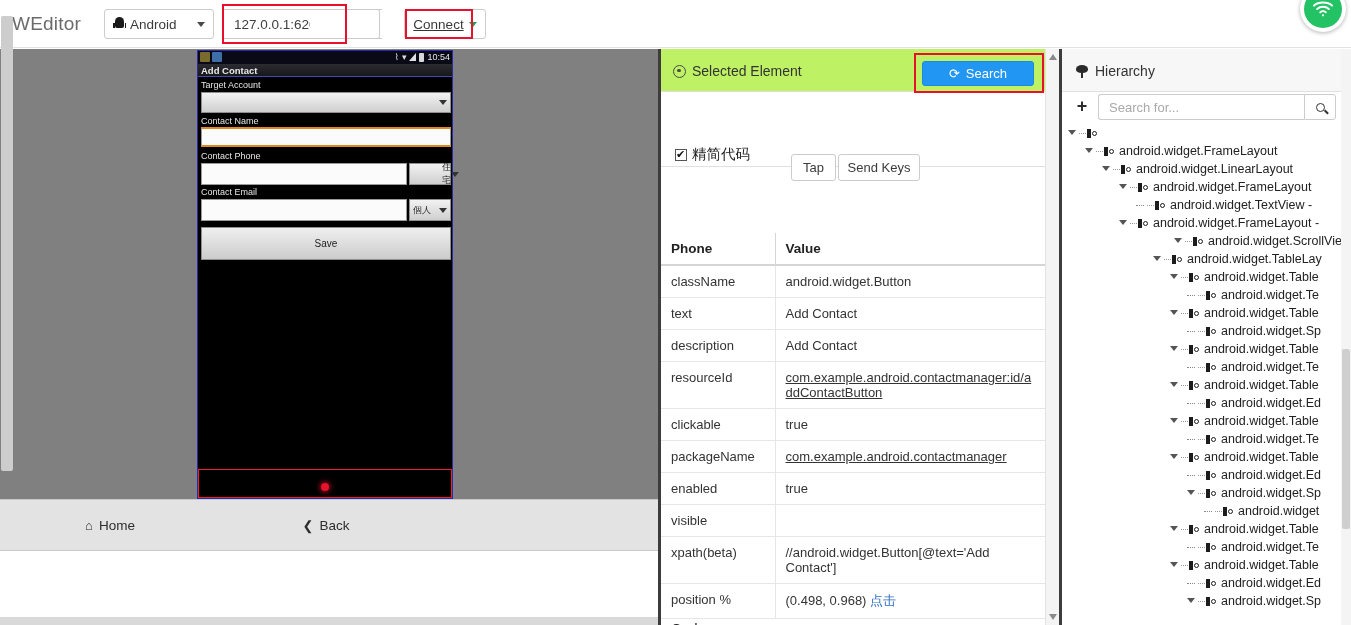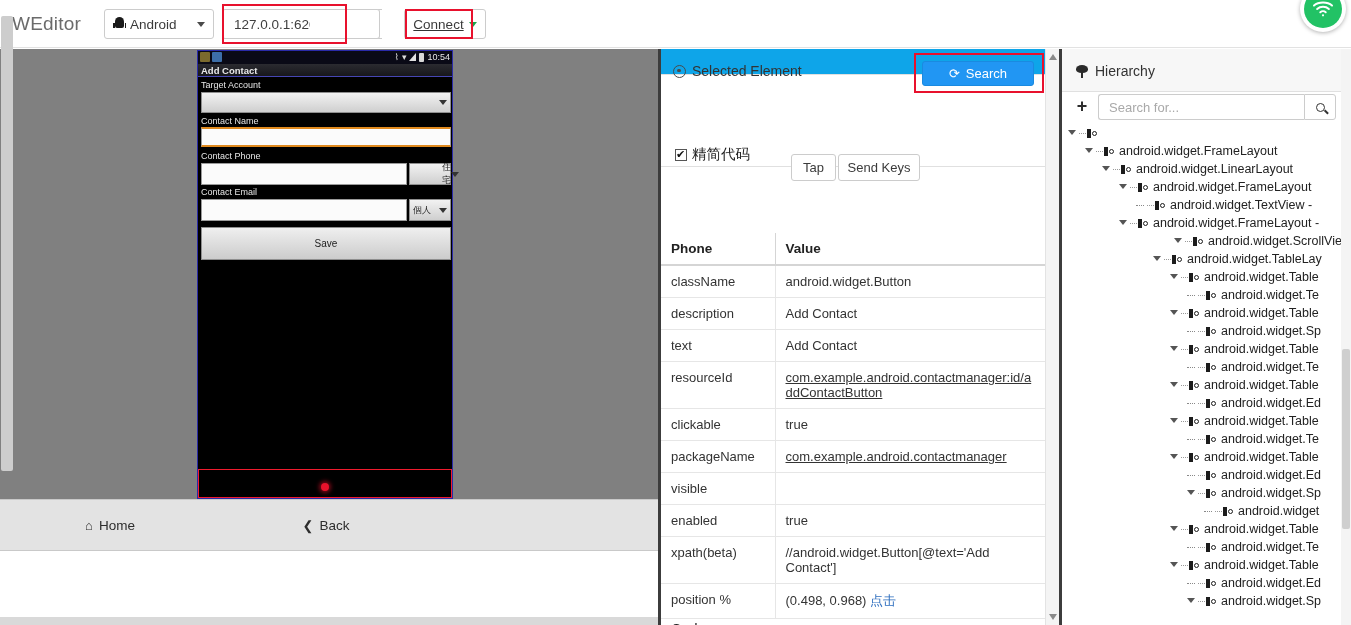--- a/index.html
+++ b/index.html
@@ -189,22 +189,22 @@
   
   #divider-1 {
     position: absolute; left: 658px; top: 49px; width: 3px; height: 576px;
     background: #3c3c3c;
   }
   #mid {
     position: absolute; left: 661px; top: 49px; width: 384px; height: 576px;
     background: #fff; overflow: hidden;
   }
   #mid-head {
-    position: absolute; left: 0; top: 0; width: 384px; height: 26px;
-    background: #0ea5e9; border-bottom: 1px solid #e0e0e0;
+    position: absolute; left: 0; top: 0; width: 384px; height: 43px;
+    background: #bef264; border-bottom: 1px solid #e0e0e0;
   }
   #sel-title {
     position: absolute; left: 12px; top: 14px; font-size: 14px; color: #333;
     display: flex; align-items: center; gap: 6px;
   }
   .target-ico {
     width: 13px; height: 13px; border-radius: 50%;
     border: 1.6px solid #4a4a4a; position: relative; display: inline-block;
   }
   .target-ico::before {
@@ -507,46 +507,46 @@
         <th>Phone</th>
         <th>Value</th>
       </tr>
     </thead>
     <tbody>
       <tr>
         <td>className</td>
         <td>android.widget.Button</td>
       </tr>
       <tr>
+        <td>text</td>
+        <td>Add Contact</td>
+      </tr>
+      <tr>
         <td>description</td>
         <td>Add Contact</td>
       </tr>
       <tr>
-        <td>text</td>
-        <td>Add Contact</td>
-      </tr>
-      <tr>
         <td>resourceId</td>
         <td><span class="link-u">com.example.android.contactmanager:id/addContactButton</span></td>
       </tr>
       <tr>
         <td>clickable</td>
         <td>true</td>
       </tr>
       <tr>
         <td>packageName</td>
         <td><span class="link-u">com.example.android.contactmanager</span></td>
       </tr>
       <tr>
+        <td>enabled</td>
+        <td>true</td>
+      </tr>
+      <tr>
         <td>visible</td>
         <td></td>
-      </tr>
-      <tr>
-        <td>enabled</td>
-        <td>true</td>
       </tr>
       <tr>
         <td>xpath(beta)</td>
         <td>//android.widget.Button[@text='Add Contact']</td>
       </tr>
       <tr>
         <td>position %</td>
         <td>
           <span>(0.498, 0.968)</span>
           <span class="cn">点击</span>

